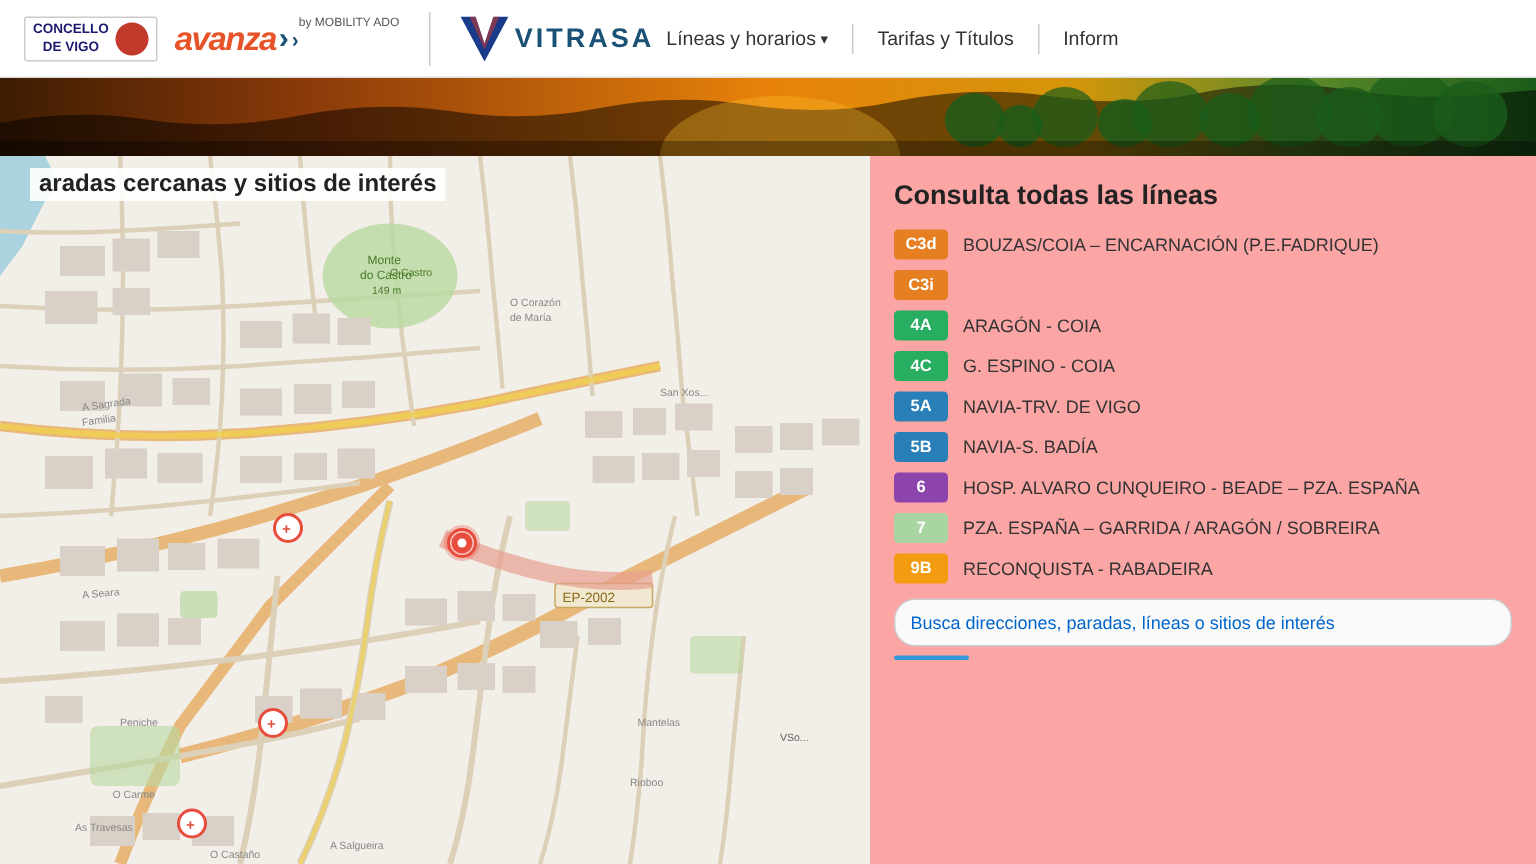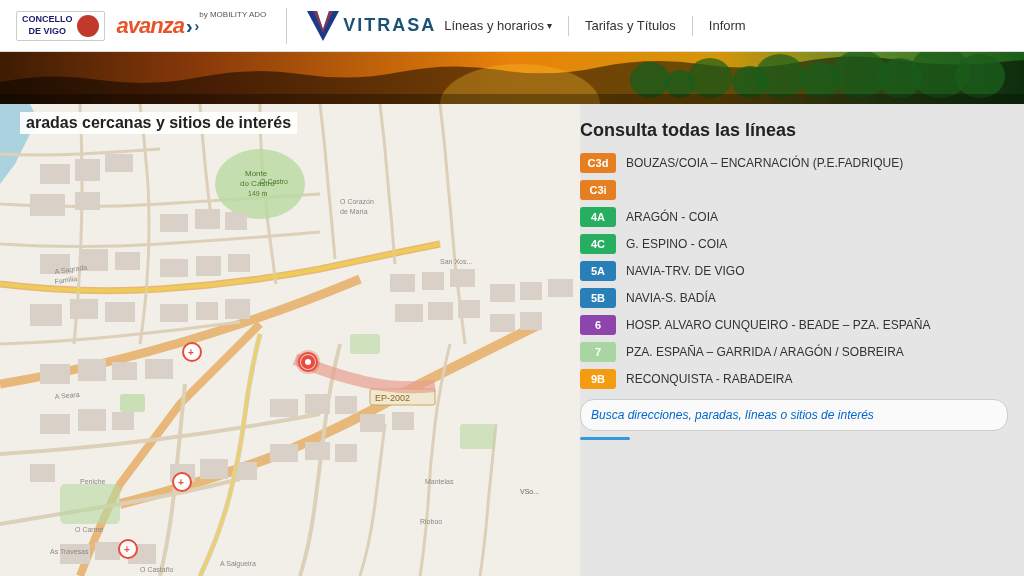--- a/index.html
+++ b/index.html
@@ -148,23 +148,23 @@
 
     
     .map-svg {
       width: 100%;
       height: 100%;
     }
 
     
     .right-panel {
       flex: 1;
-      padding: 16px 16px 8px 0;
+      padding: 16px 16px 8px 16px;
       overflow-y: auto;
-      background: #e5e5e5;
+      background: #fca5a5;
     }
     .panel-title {
       font-size: 18px;
       font-weight: bold;
       color: #222;
       margin-bottom: 12px;
     }
     .line-item {
       display: flex;
       align-items: center;
@@ -189,21 +189,20 @@
     }
     .search-box {
       margin-top: 10px;
       border: 1px solid #ccc;
       border-radius: 14px;
       padding: 8px 10px;
       color: #0066cc;
       font-size: 12px;
       cursor: text;
       background: #fafafa;
-      font-style: italic;
     }
     .search-underline {
       margin-top: 6px;
       height: 3px;
       width: 50px;
       background: #3498db;
       border-radius: 2px;
     }
   </style>
 </head>

